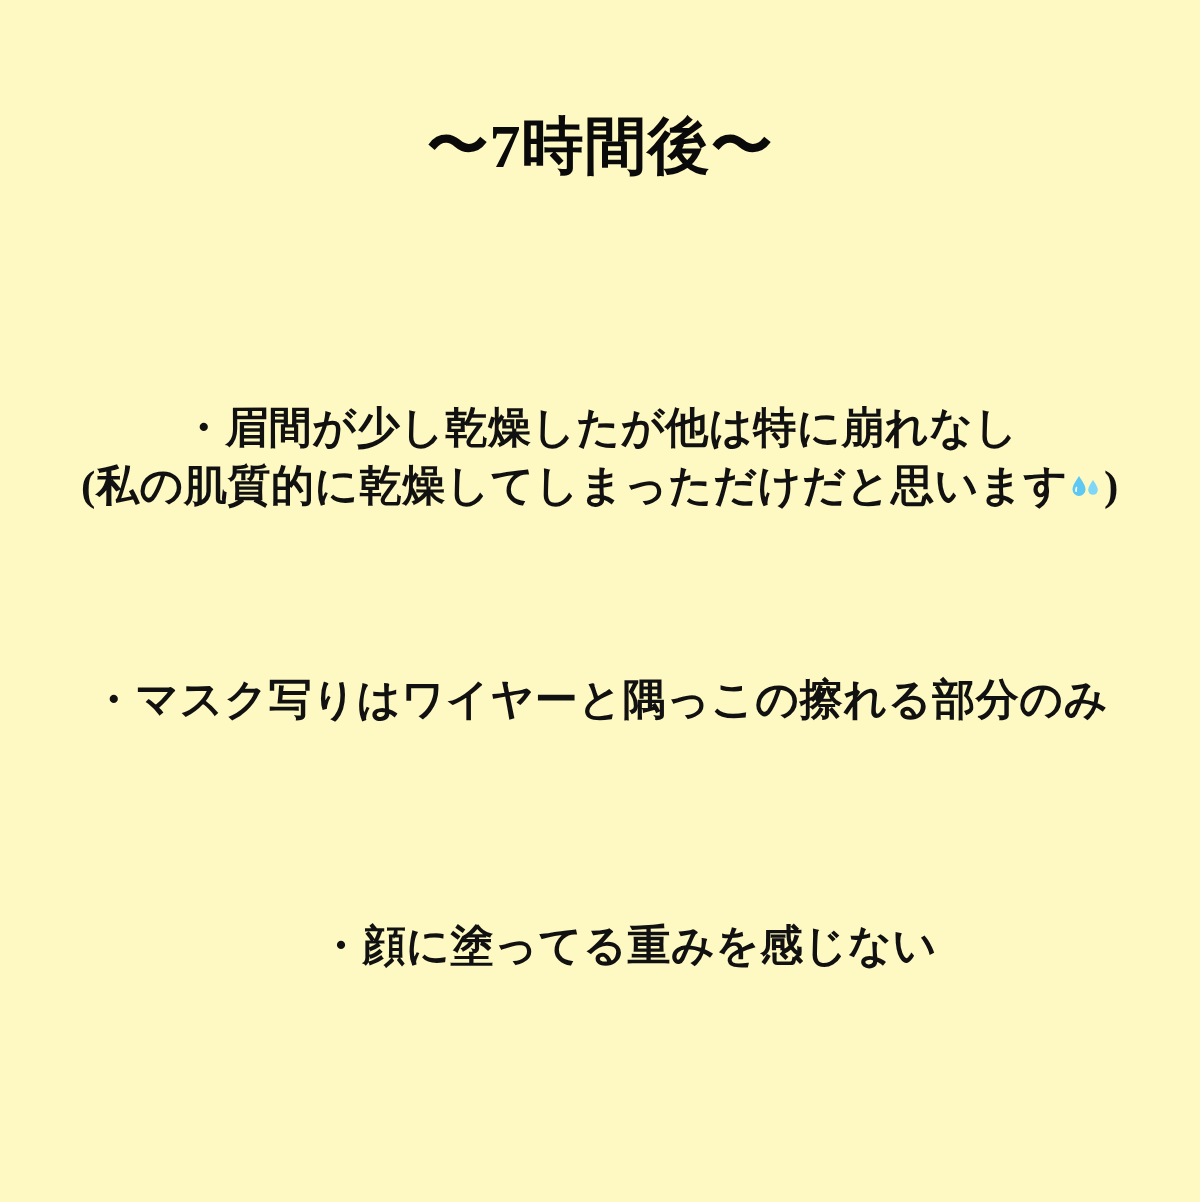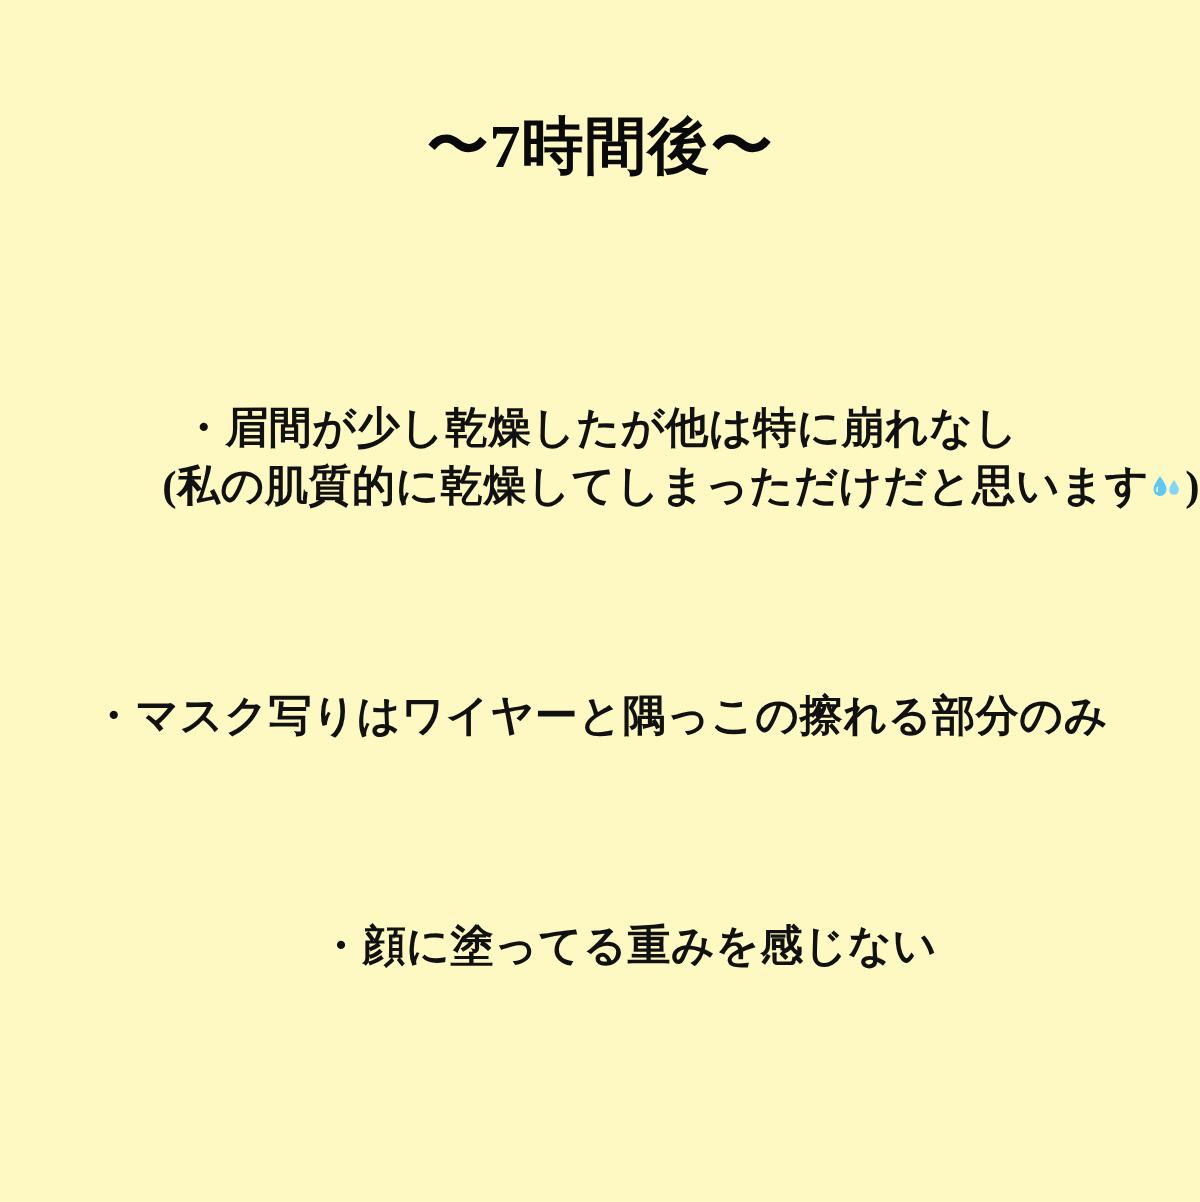--- a/index.html
+++ b/index.html
@@ -42,28 +42,26 @@
     line-height: 1.35;
     margin-top: 44px;
   }
   .block-1 .line-a {
     display: block;
     letter-spacing: 0.5px;
   }
   .block-1 .line-b {
     display: block;
     letter-spacing: 0.5px;
-    text-align: right;
   }
   .block-2 {
     top: 672px;
     font-size: 43px;
     line-height: 1.3;
     letter-spacing: 0.5px;
-    margin-top: 16px;
   }
   .block-3 {
     top: 918px;
     font-size: 43px;
     line-height: 1.3;
     letter-spacing: 0.5px;
     padding-left: 28px;
   }
   .sweat-icon {
     display: inline-block;

